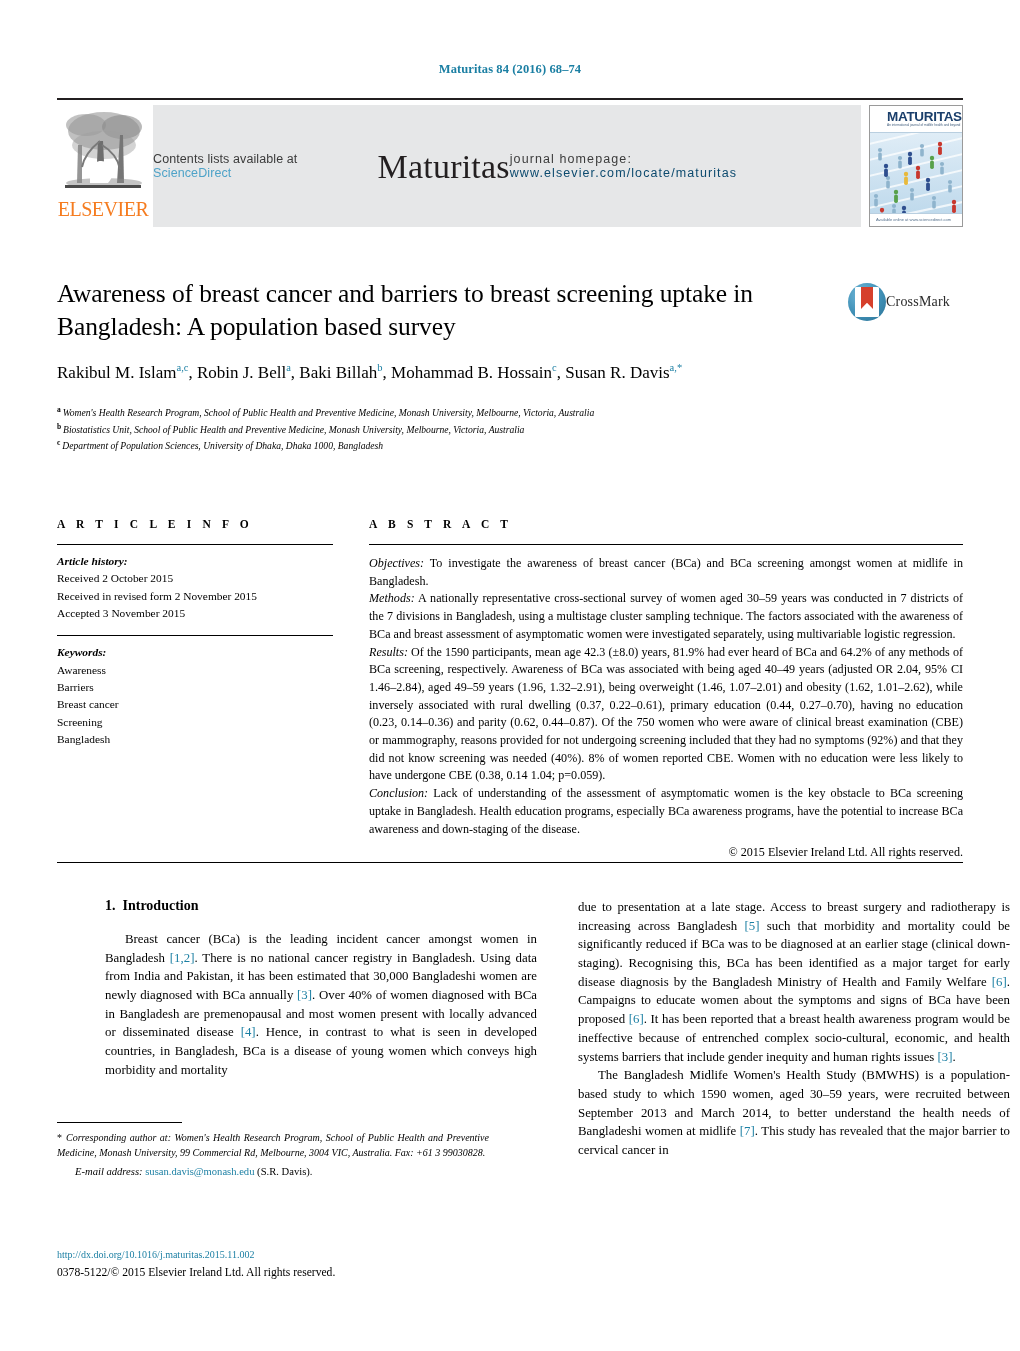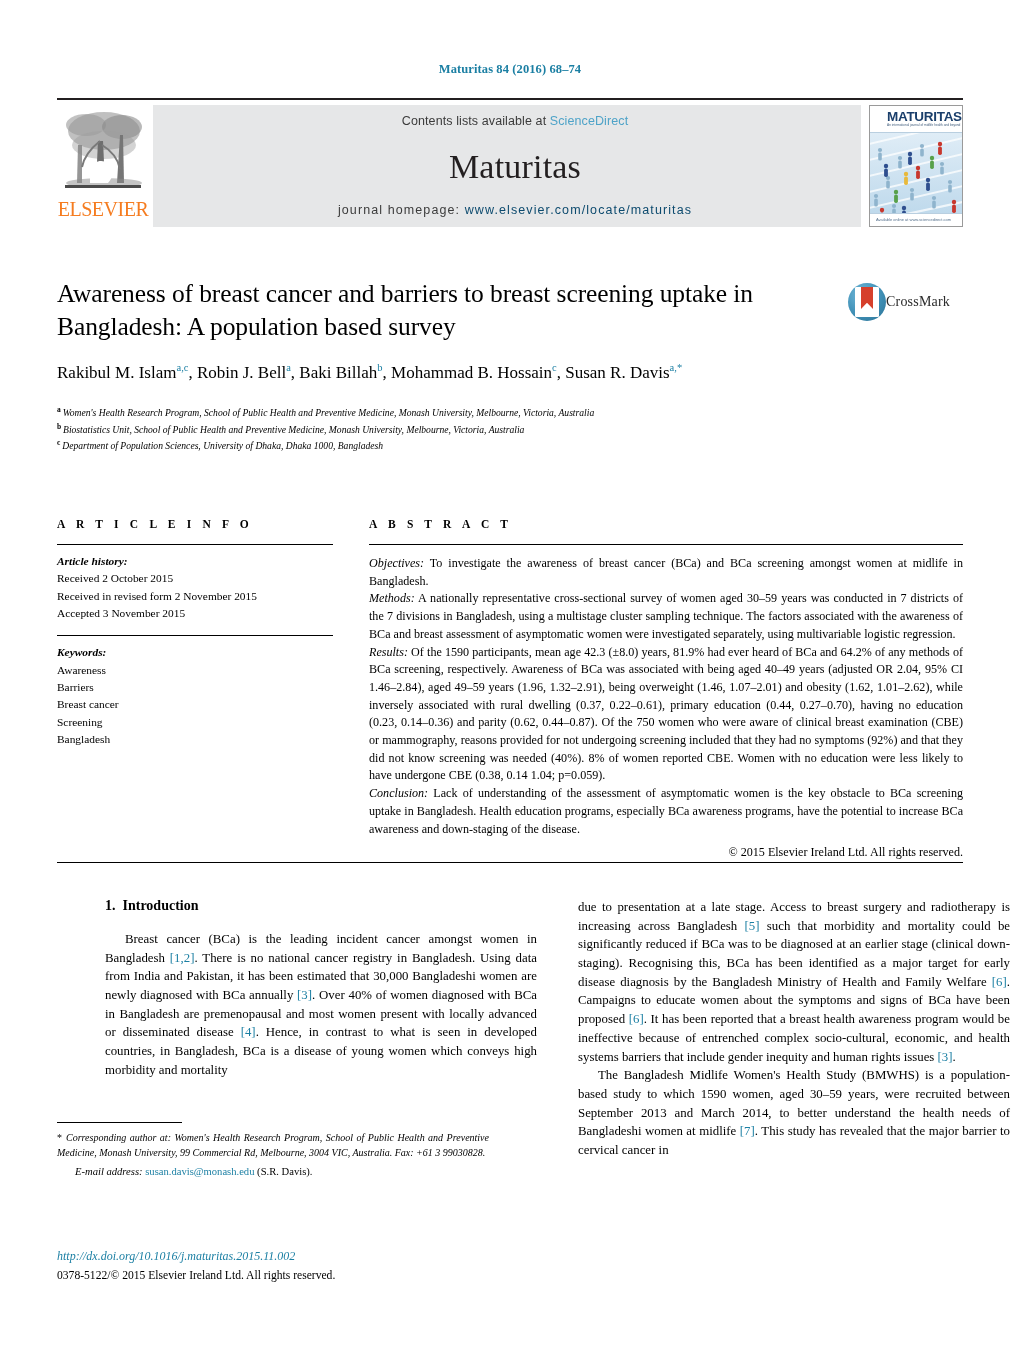--- a/index.html
+++ b/index.html
@@ -76,24 +76,24 @@
     color: #f57c20;
     line-height: 1;
     font-weight: normal;
     margin-top: 2px;
   }
   .journal-band {
     flex: 1 1 auto;
     background: #e6e7e8;
     position: relative;
     display: flex;
-    flex-direction: column;
+    flex-direction: row;
     justify-content: space-between;
     align-items: center;
-    padding: 9px 0 10px 16px;
+    padding: 9px 0 10px 0;
     margin-left: 4px;
   }
   .contents-line {
     font-family: "Liberation Sans", sans-serif;
     font-size: 12.5px;
     color: #3b3b3b;
     letter-spacing: 0.1px;
   }
   .contents-line .sd-link {
     color: #4ea3c8;
@@ -354,24 +354,23 @@
 
   .doi-block {
     position: absolute;
     top: 1247px;
     left: 57px;
     width: 460px;
     font-family: "Liberation Serif", serif;
   }
   .doi-link {
     color: #1b7fa3;
-    font-size: 12px;
+    font-size: 10px;
     display: block;
     line-height: 1.5;
-    font-style: italic;
   }
   .issn-line {
     font-size: 11.6px;
     color: #000;
     line-height: 1.5;
   }
 
   
   .cover-head {
     position: absolute;

